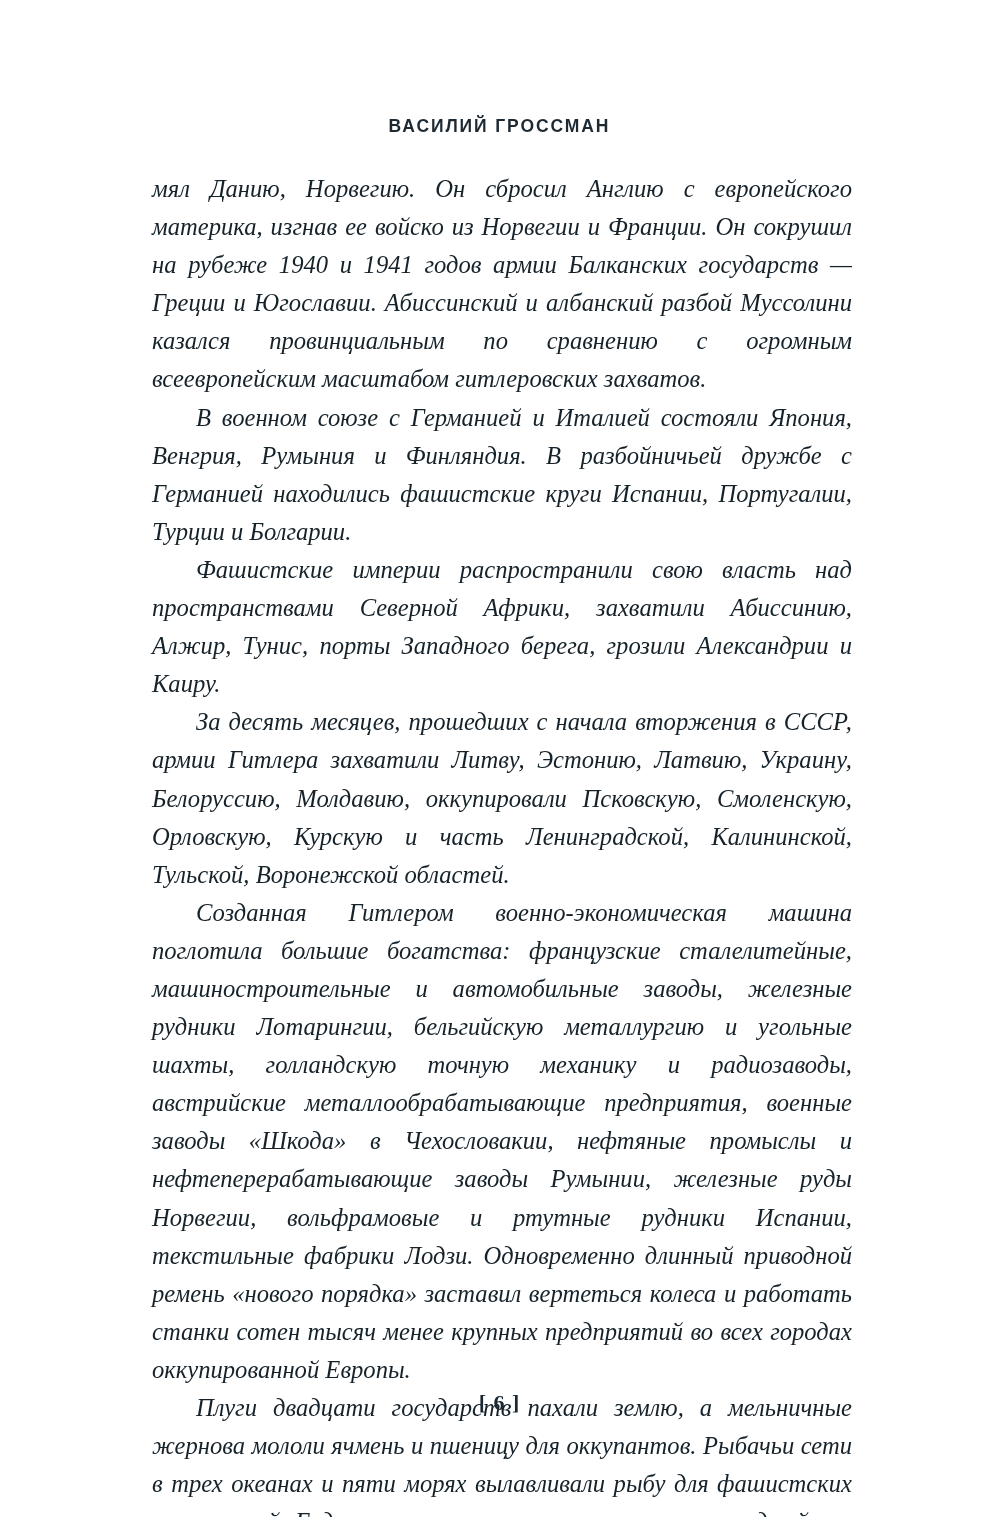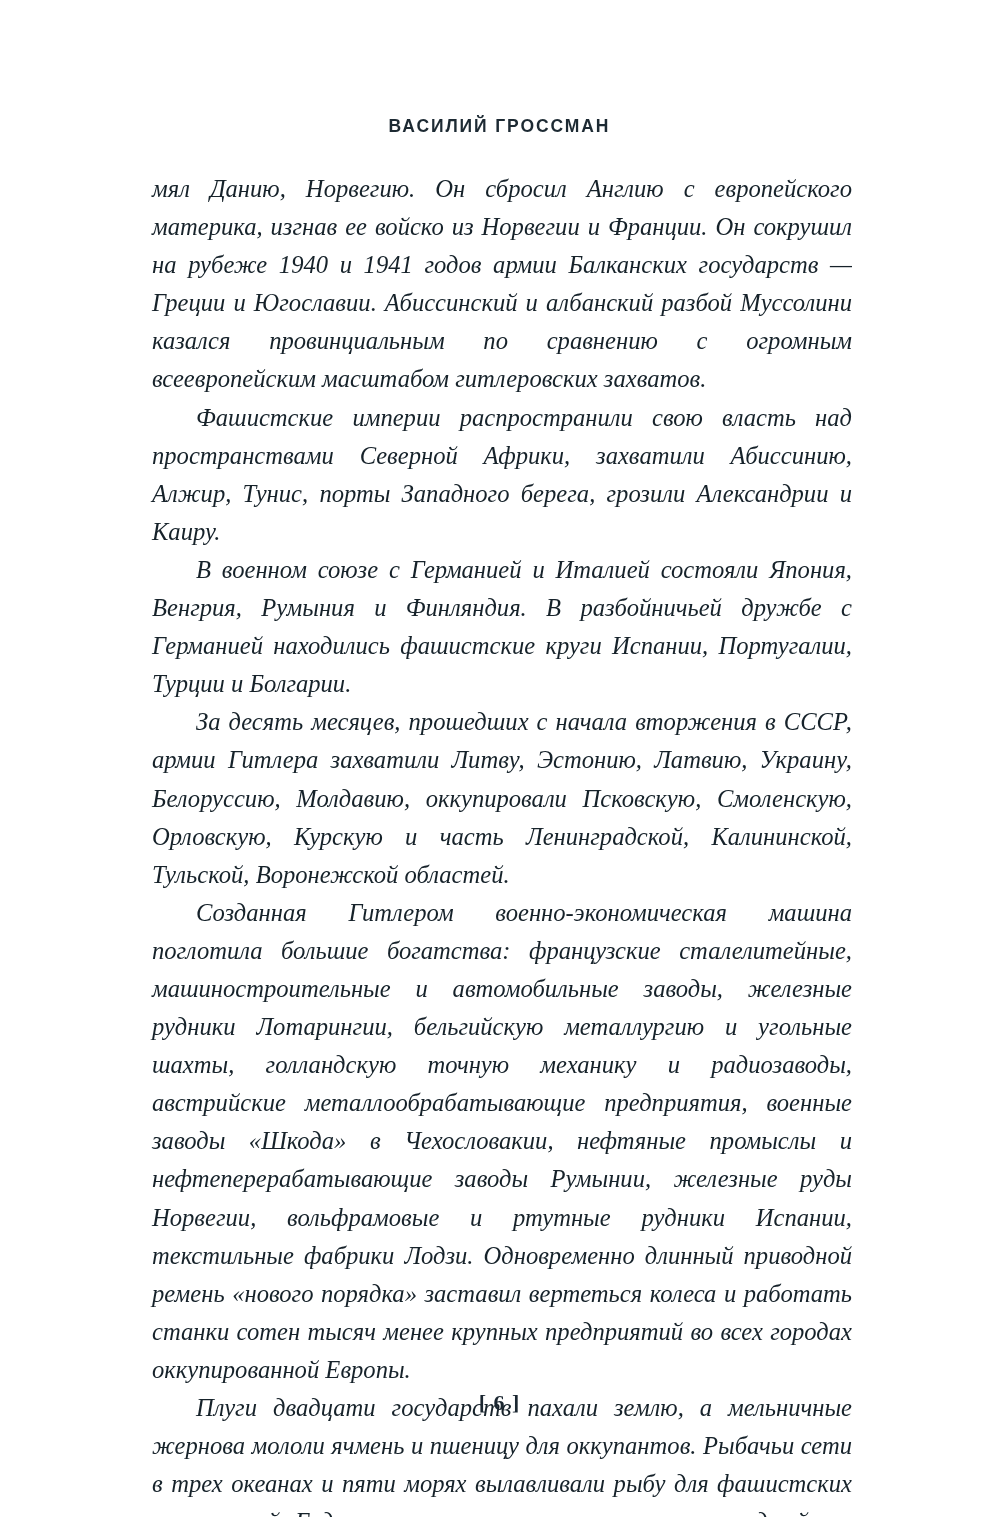--- a/index.html
+++ b/index.html
@@ -64,22 +64,22 @@
 </style>
 </head>
 <body>
 
 <div class="page">
 
   <div class="running-head">ВАСИЛИЙ ГРОССМАН</div>
 
   <div class="text-block">
     <p>мял Данию, Норвегию. Он сбросил Англию с европейского материка, изгнав ее войско из Норвегии и Франции. Он сокрушил на рубеже 1940 и 1941 годов армии Балканских государств — Греции и Югославии. Абиссинский и албанский разбой Муссолини казался провинциальным по сравнению с огромным всеевропейским масштабом гитлеровских захватов.</p>
+    <p class="indent">В военном союзе с Германией и Италией состояли Япония, Венгрия, Румыния и Финляндия. В разбойничьей дружбе с Германией находились фашистские круги Испании, Португалии, Турции и Болгарии.</p>
     <p class="indent">Фашистские империи распространили свою власть над пространствами Северной Африки, захватили Абиссинию, Алжир, Тунис, порты Западного берега, грозили Александрии и Каиру.</p>
-    <p class="indent">В военном союзе с Германией и Италией состояли Япония, Венгрия, Румыния и Финляндия. В разбойничьей дружбе с Германией находились фашистские круги Испании, Португалии, Турции и Болгарии.</p>
     <p class="indent">За десять месяцев, прошедших с начала вторжения в СССР, армии Гитлера захватили Литву, Эстонию, Латвию, Украину, Белоруссию, Молдавию, оккупировали Псковскую, Смоленскую, Орловскую, Курскую и часть Ленинградской, Калининской, Тульской, Воронежской областей.</p>
     <p class="indent">Созданная Гитлером военно-экономическая машина поглотила большие богатства: французские сталелитейные, машиностроительные и автомобильные заводы, железные рудники Лотарингии, бельгийскую металлургию и угольные шахты, голландскую точную механику и радиозаводы, австрийские металлообрабатывающие предприятия, военные заводы «Шкода» в Чехословакии, нефтяные промыслы и нефтеперерабатывающие заводы Румынии, железные руды Норвегии, вольфрамовые и ртутные рудники Испании, текстильные фабрики Лодзи. Одновременно длинный приводной ремень «нового порядка» заставил вертеться колеса и работать станки сотен тысяч менее крупных предприятий во всех городах оккупированной Европы.</p>
     <p class="indent">Плуги двадцати государств пахали землю, а мельничные жернова мололи ячмень и пшеницу для оккупантов. Рыбачьи сети в трех океанах и пяти морях вылавливали рыбу для фашистских метрополий. Гидравлические прессы выжимали виноградный сок и оливковое, льняное, подсолнечное масло на плантациях Африки и Европы. На ветвях миллионов яблонь, сливовых, апельсиновых и лимонных деревьев вызревал богатый урожай, и в деревянные ящики, проштемпелеванные знаком черного одноглавого орла, упаковывались созревшие плоды. Же-</p>
   </div>
 
   <div class="folio">[ 6 ]</div>
 
 </div>
 
 </body></html>

